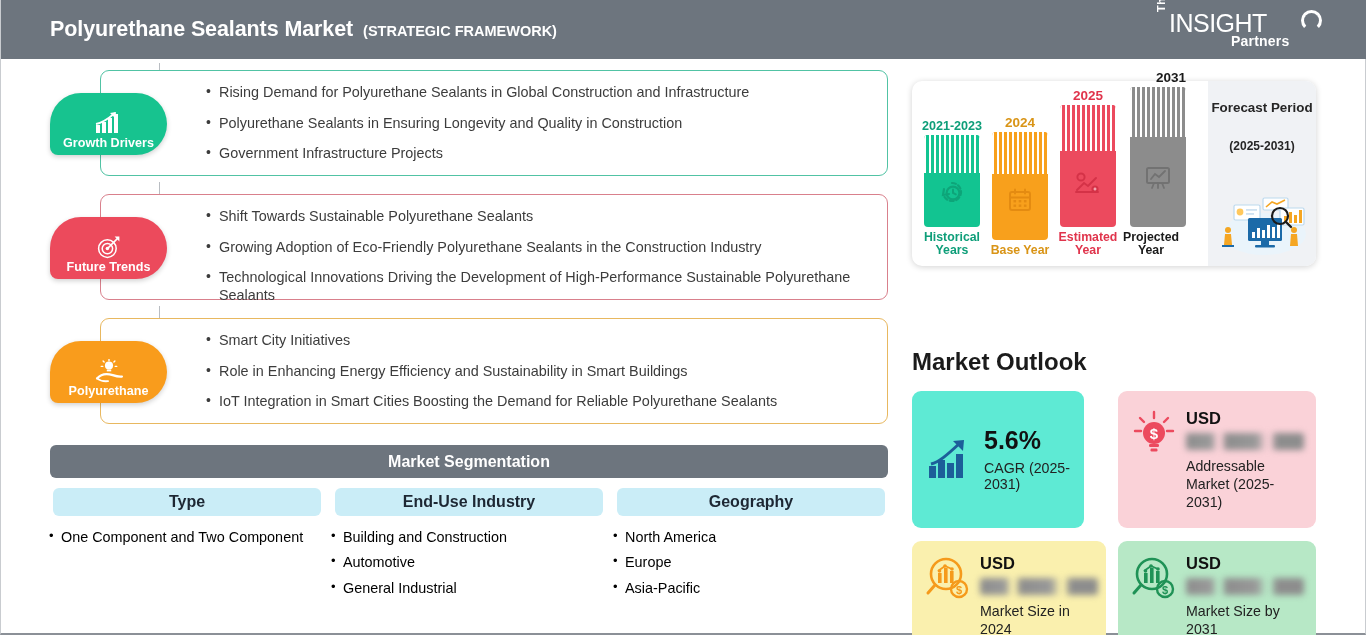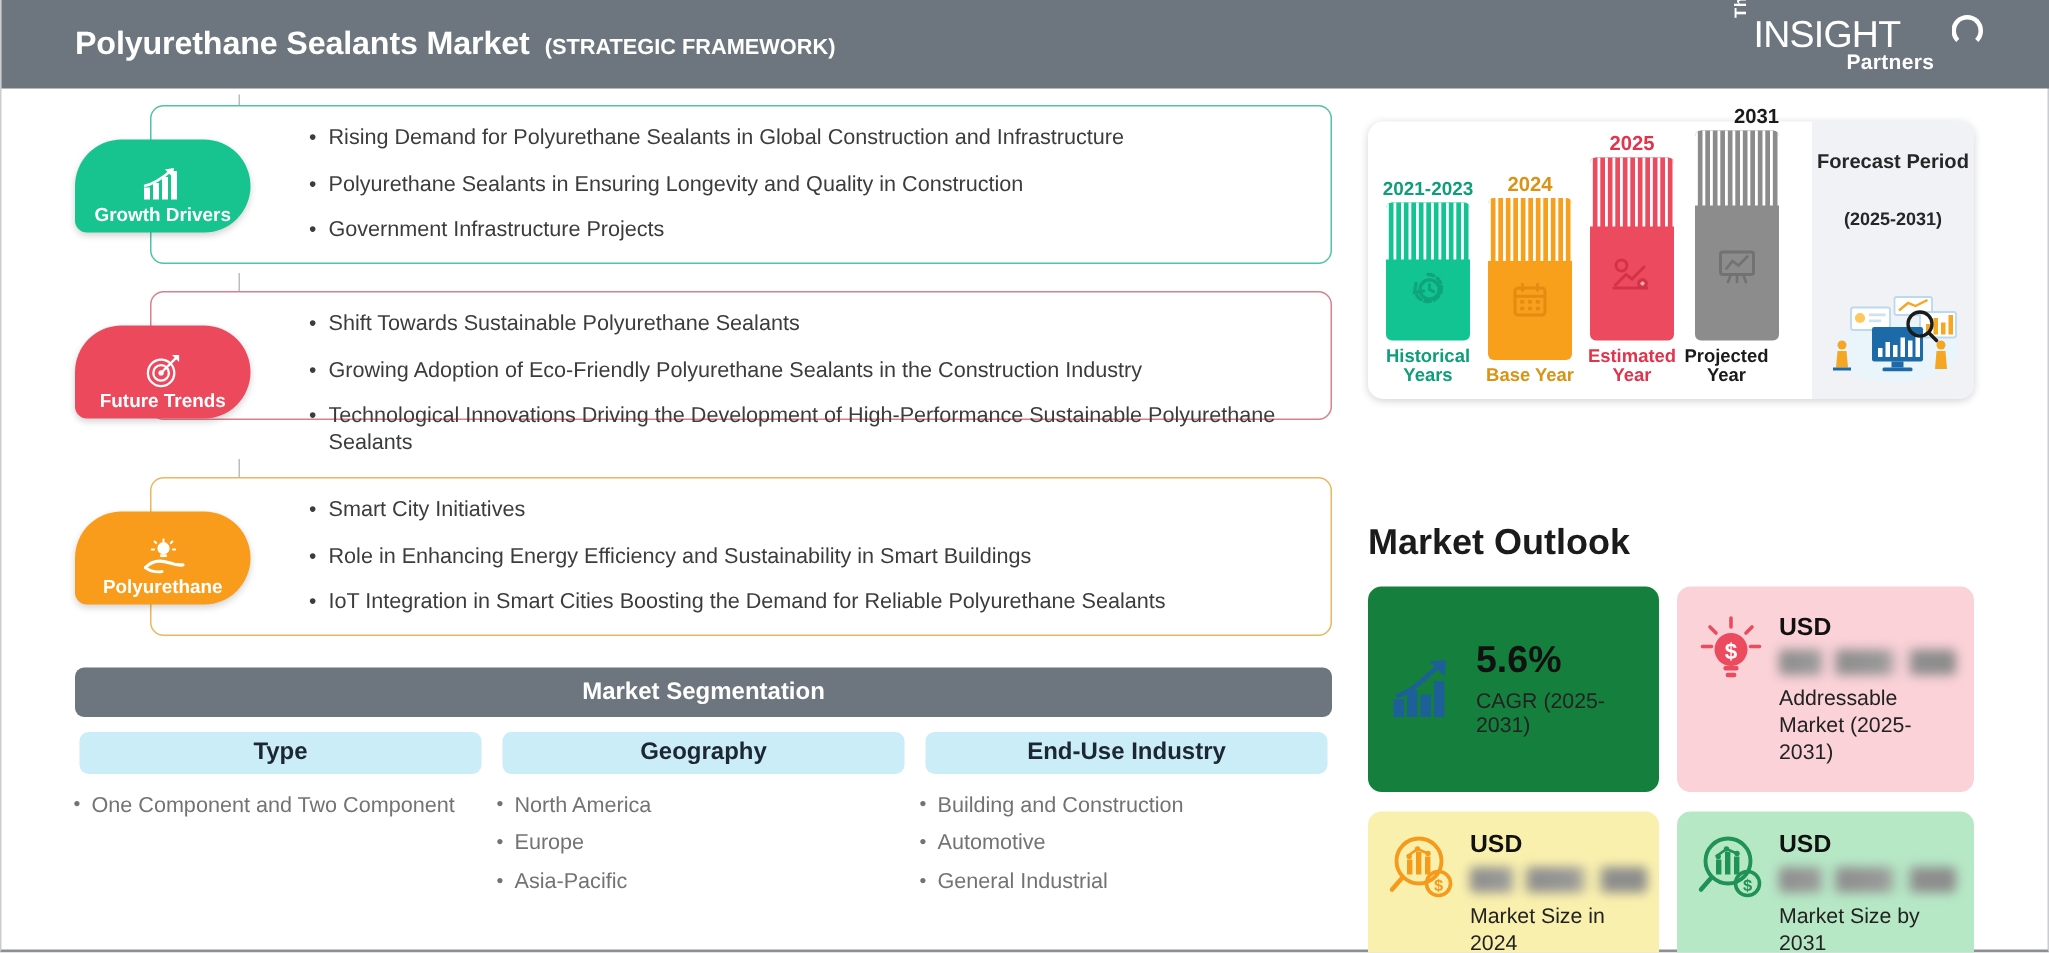--- a/index.html
+++ b/index.html
@@ -113,21 +113,21 @@
   }
   .seg-col { width: 282px; }
   .seg-col-head {
     height: 28px; background: #caedf7; border-radius: 6px;
     display: flex; align-items: center; justify-content: center;
     margin: 0 7px;
   }
   .seg-col-title { color: #1d2733; font-size: 16px; font-weight: bold; }
   .seg-list { padding: 13px 0 0 3px; }
   .seg-item {
-    position: relative; color: #737373; font-size: 14.4px;
+    position: relative; color: #000000; font-size: 14.4px;
     line-height: 1.2; padding-left: 12px; margin-bottom: 8px;
   }
   .seg-item::before {
     content: "•"; position: absolute; left: 0; top: -1px; font-size: 13px;
   }
 
   
   #right-panel { position: absolute; left: 900px; top: 59px; width: 466px; height: 576px; }
 
   
@@ -177,21 +177,21 @@
   #forecast-illus { position: absolute; left: 6px; bottom: 10px; }
 
   
   #outlook-title {
     position: absolute; left: 11px; top: 289px;
     color: #1b1b1b; font-size: 24px; font-weight: bold;
   }
   .outlook-card {
     position: absolute; border-radius: 9px; padding: 0;
   }
-  #card-cagr { left: 11px; top: 332px; width: 194px; height: 137px; background: #15803d; }
+  #card-cagr { left: 11px; top: 332px; width: 172px; height: 137px; background: #5eead4; }
   #card-tam  { left: 217px; top: 332px; width: 198px; height: 137px; background: #fad2d8; }
   #card-ms24 { left: 11px; top: 482px; width: 194px; height: 113px; background: #faf0ae; }
   #card-ms31 { left: 217px; top: 482px; width: 198px; height: 113px; background: #b7e8c6; }
 
   .card-inner { display: flex; height: 100%; padding: 10px 10px 0 10px; }
   .card-icon { flex: 0 0 auto; display: flex; align-items: center; justify-content: center; }
   #card-cagr .card-inner { align-items: center; padding-top: 0; }
   #card-cagr .card-icon { width: 56px; }
   .card-text { padding-left: 6px; }
   .cagr-value { font-size: 25px; font-weight: bold; color: #111111; line-height: 1; }
@@ -247,21 +247,21 @@
           <rect x="8" y="11" width="4" height="11" fill="#fff"></rect>
           <rect x="14" y="7" width="4" height="15" fill="#fff"></rect>
           <rect x="20" y="3" width="4" height="19" fill="#fff"></rect>
           <path d="M2 13 C8 12, 14 8, 21 2" stroke="#fff" stroke-width="1.8" fill="none"></path>
           <path d="M16 2 L22 1 L21 7 Z" fill="#fff"></path>
         </svg>
       </span>
       <span class="badge-label">Growth Drivers</span>
     </div>
 
-    <div class="pillar-box red" style="top:135px;height:86px;">
+    <div class="pillar-box red" style="top:135px;height:106px;">
       <div class="bullets" style="padding-left:105px;">
         <div class="bullet">Shift Towards Sustainable Polyurethane Sealants</div>
         <div class="bullet">Growing Adoption of Eco-Friendly Polyurethane Sealants in the Construction Industry</div>
         <div class="bullet">Technological Innovations Driving the Development of High-Performance Sustainable Polyurethane Sealants</div>
       </div>
     </div>
     <div class="badge red" style="top:158px;">
       <span class="badge-icon">
         <svg width="30" height="24" viewBox="0 0 30 30">
           <circle cx="13" cy="17" r="11" fill="none" stroke="#fff" stroke-width="1.9"></circle>
@@ -310,37 +310,37 @@
         <div class="seg-col-head">
           <span class="seg-col-title">Type</span>
         </div>
         <div class="seg-list">
           <div class="seg-item">One Component and Two Component</div>
         </div>
       </div>
 
       <div class="seg-col">
         <div class="seg-col-head">
+          <span class="seg-col-title">End-Use Industry</span>
+        </div>
+        <div class="seg-list">
+          <div class="seg-item">Building and Construction</div>
+          <div class="seg-item">Automotive</div>
+          <div class="seg-item">General Industrial</div>
+        </div>
+      </div>
+
+      <div class="seg-col">
+        <div class="seg-col-head">
           <span class="seg-col-title">Geography</span>
         </div>
         <div class="seg-list">
           <div class="seg-item">North America</div>
           <div class="seg-item">Europe</div>
           <div class="seg-item">Asia-Pacific</div>
-        </div>
-      </div>
-
-      <div class="seg-col">
-        <div class="seg-col-head">
-          <span class="seg-col-title">End-Use Industry</span>
-        </div>
-        <div class="seg-list">
-          <div class="seg-item">Building and Construction</div>
-          <div class="seg-item">Automotive</div>
-          <div class="seg-item">General Industrial</div>
         </div>
       </div>
 
     </div>
   </div>
 
   <div id="right-panel">
 
     <div id="forecast-card">
       <div id="bars-zone">

